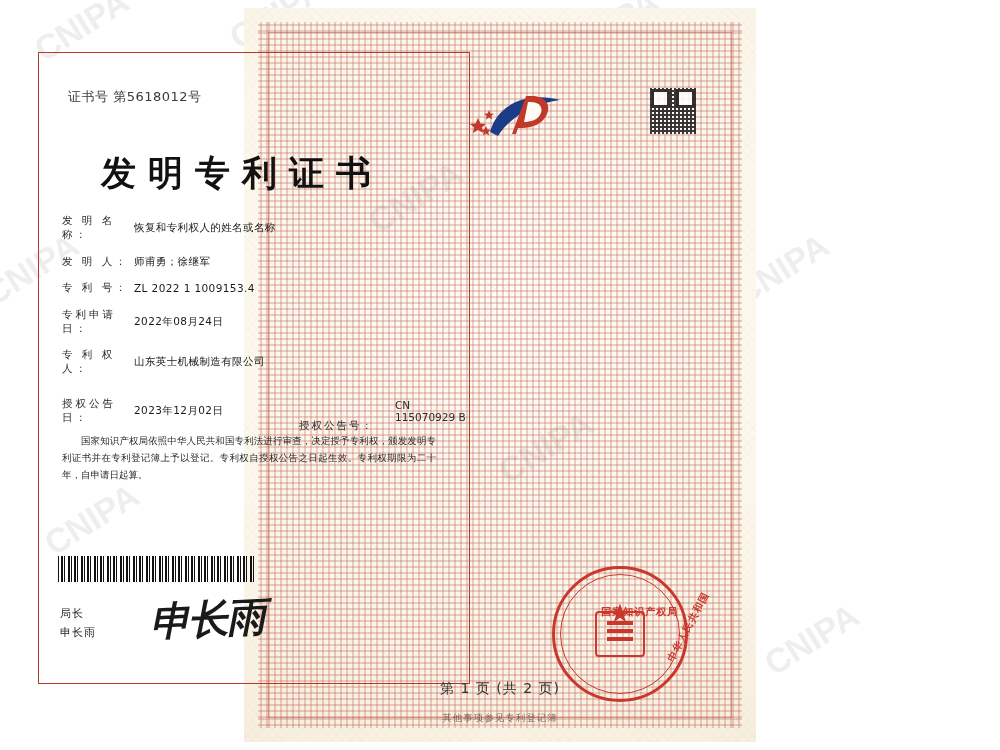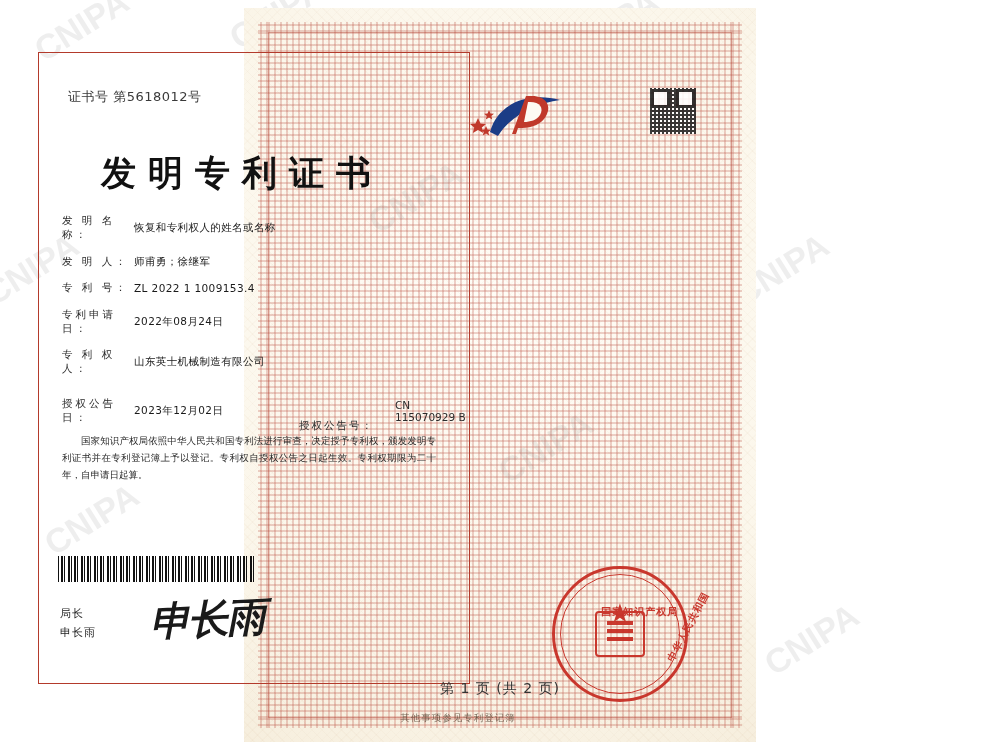--- a/index.html
+++ b/index.html
@@ -296,21 +296,21 @@
     width: 512px;
     text-align: center;
     font-size: 14px;
     color: #333;
     letter-spacing: 1px;
   }
   .footer-note {
     position: absolute;
     left: 244px;
     top: 712px;
-    width: 428px;
+    width: 512px;
     text-align: center;
     font-size: 9.5px;
     color: #5a4a3a;
     letter-spacing: 1px;
     opacity: .8;
   }
 
   
   .wm {
     position: absolute;

